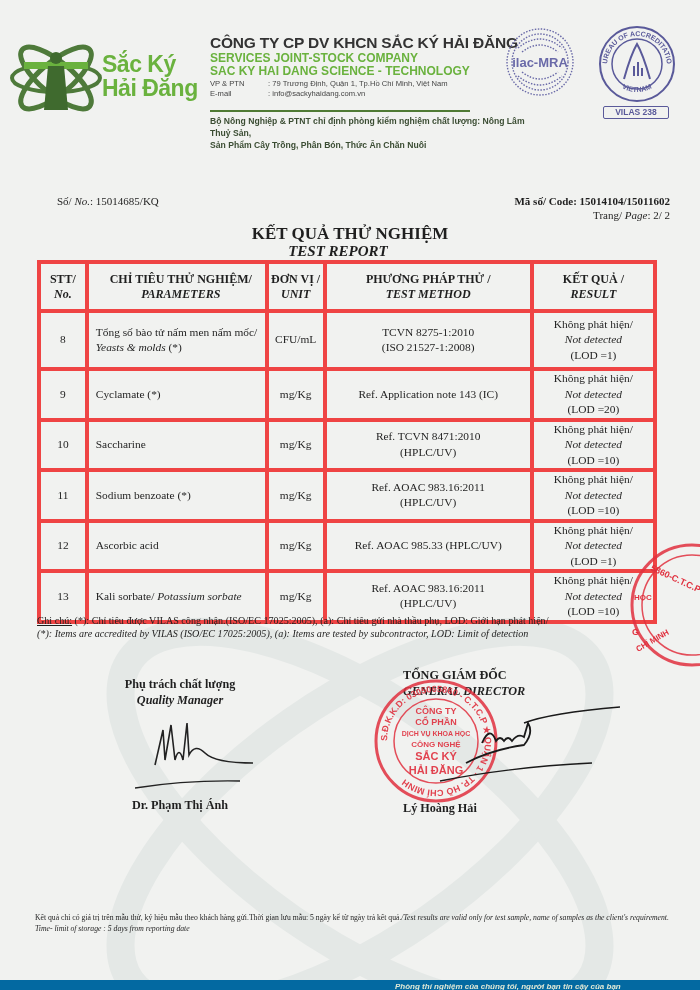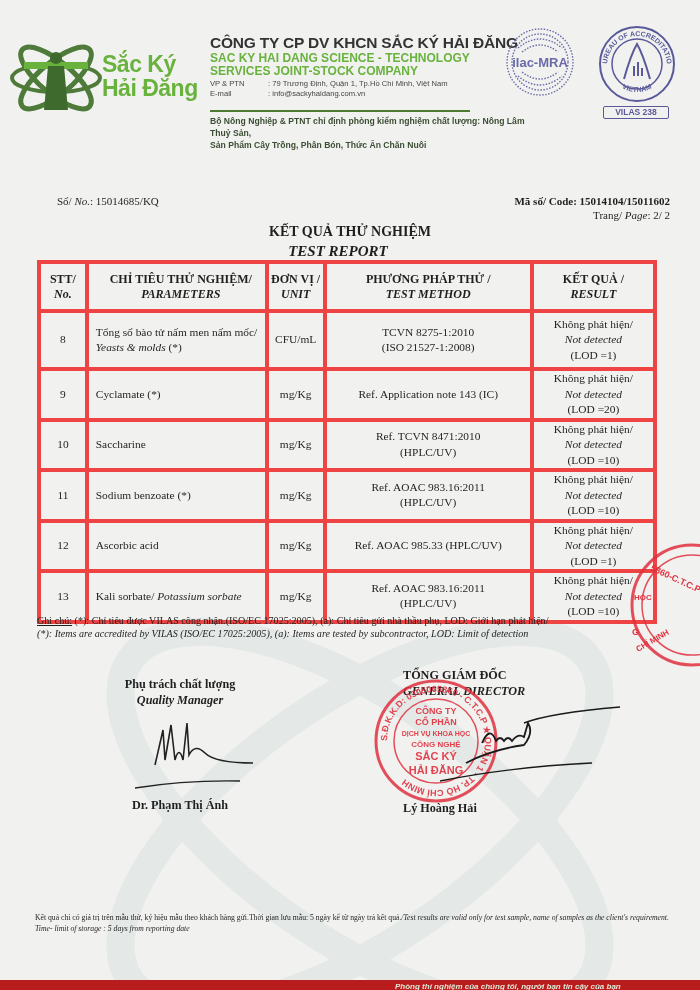--- a/index.html
+++ b/index.html
@@ -46,21 +46,21 @@
       position: absolute; left: 603px; top: 106px; width: 66px; height: 13px;
       border: 1.5px solid #5a5a9a; border-radius: 2px;
       font-family: "Liberation Sans", sans-serif; font-weight: bold; font-size: 8.5px;
       color: #5a5a9a; text-align: center; line-height: 10px;
     }
     
     .docno { position: absolute; left: 57px; top: 195px; font-size: 11px; }
     .docno i { font-style: italic; }
     .code { position: absolute; right: 30px; top: 195px; font-size: 11px; font-weight: bold; text-align: right; }
     .page { position: absolute; right: 30px; top: 209px; font-size: 11px; text-align: right; }
-    .title-vn { position: absolute; left: 0; width: 700px; top: 224px; text-align: center; font-size: 14px; font-weight: bold; }
+    .title-vn { position: absolute; left: 0; width: 700px; top: 224px; text-align: center; font-size: 17px; font-weight: bold; }
     .title-en { position: absolute; left: 0; width: 676px; top: 243px; text-align: center; font-size: 15px; font-weight: bold; font-style: italic; }
     
     table.results {
       position: absolute; left: 37px; top: 260px; width: 620px;
       border-collapse: collapse; font-size: 11.4px;
     }
     table.results th, table.results td { border: 4px solid #ef4444; vertical-align: middle; }
     table.results th { height: 49px; font-weight: bold; text-align: center; line-height: 15px; font-size: 12px; }
     table.results th i { font-style: italic; }
     table.results td { line-height: 15.5px; }
@@ -87,21 +87,21 @@
     .sig-right .sig-name { position: absolute; top: 134px; left: 0; width: 210px; }
     .sign1 { position: absolute; left: 135px; top: 715px; width: 120px; height: 75px; }
     .sign2 { position: absolute; left: 420px; top: 705px; width: 200px; height: 80px; }
     .stamp { position: absolute; left: 373px; top: 678px; width: 126px; height: 126px; }
     .stamp2 { position: absolute; left: 612px; top: 540px; width: 90px; height: 130px; }
     
     .disclaimer { position: absolute; left: 35px; top: 912px; width: 650px; font-size: 7.7px; line-height: 11px; }
     .disclaimer i { font-style: italic; }
     .footer-bar {
       position: absolute; left: 0; top: 980px; width: 700px; height: 10px;
-      background: #b91c1c;
+      background: #0369a1;
       color: #dfe8d6; font-family: "Liberation Sans", sans-serif; font-style: italic; font-weight: bold;
       font-size: 8px; line-height: 14px; padding-left: 395px; white-space: nowrap; overflow: hidden;
     }
   </style>
 </head>
 <body>
 
 <svg class="watermark" viewBox="0 0 600 480">
   <ellipse cx="300" cy="300" rx="280" ry="120" fill="none" stroke="#e4e8e6" stroke-width="28" transform="rotate(-35 300 300)"></ellipse>
   <ellipse cx="300" cy="300" rx="280" ry="120" fill="none" stroke="#e4e8e6" stroke-width="28" transform="rotate(35 300 300)"></ellipse>
@@ -115,22 +115,22 @@
   <circle cx="50" cy="28" r="6" fill="#3f6a2e"></circle>
   <path d="M42 36 L58 36 L62 80 L38 80 Z" fill="#3f6a2e"></path>
 </svg>
 <div class="brand">
   <div>Sắc Ký</div>
   <div>Hải Đăng</div>
 </div>
 
 <div class="company">
   <div class="vn">CÔNG TY CP DV KHCN SẮC KÝ HẢI ĐĂNG</div>
+  <div class="en">SERVICES JOINT-STOCK COMPANY</div>
   <div class="en">SAC KY HAI DANG SCIENCE - TECHNOLOGY</div>
-  <div class="en">SERVICES JOINT-STOCK COMPANY</div>
   <div class="contact">
     <div class="row">
         <span class="k">VP &amp; PTN</span>
         <span>: 79 Trương Định, Quận 1, Tp.Hồ  Chí Minh, Việt Nam</span>
       </div>
     <div class="row">
         <span class="k">E-mail</span>
         <span>: info@sackyhaidang.com.vn</span>
       </div>
   </div>

